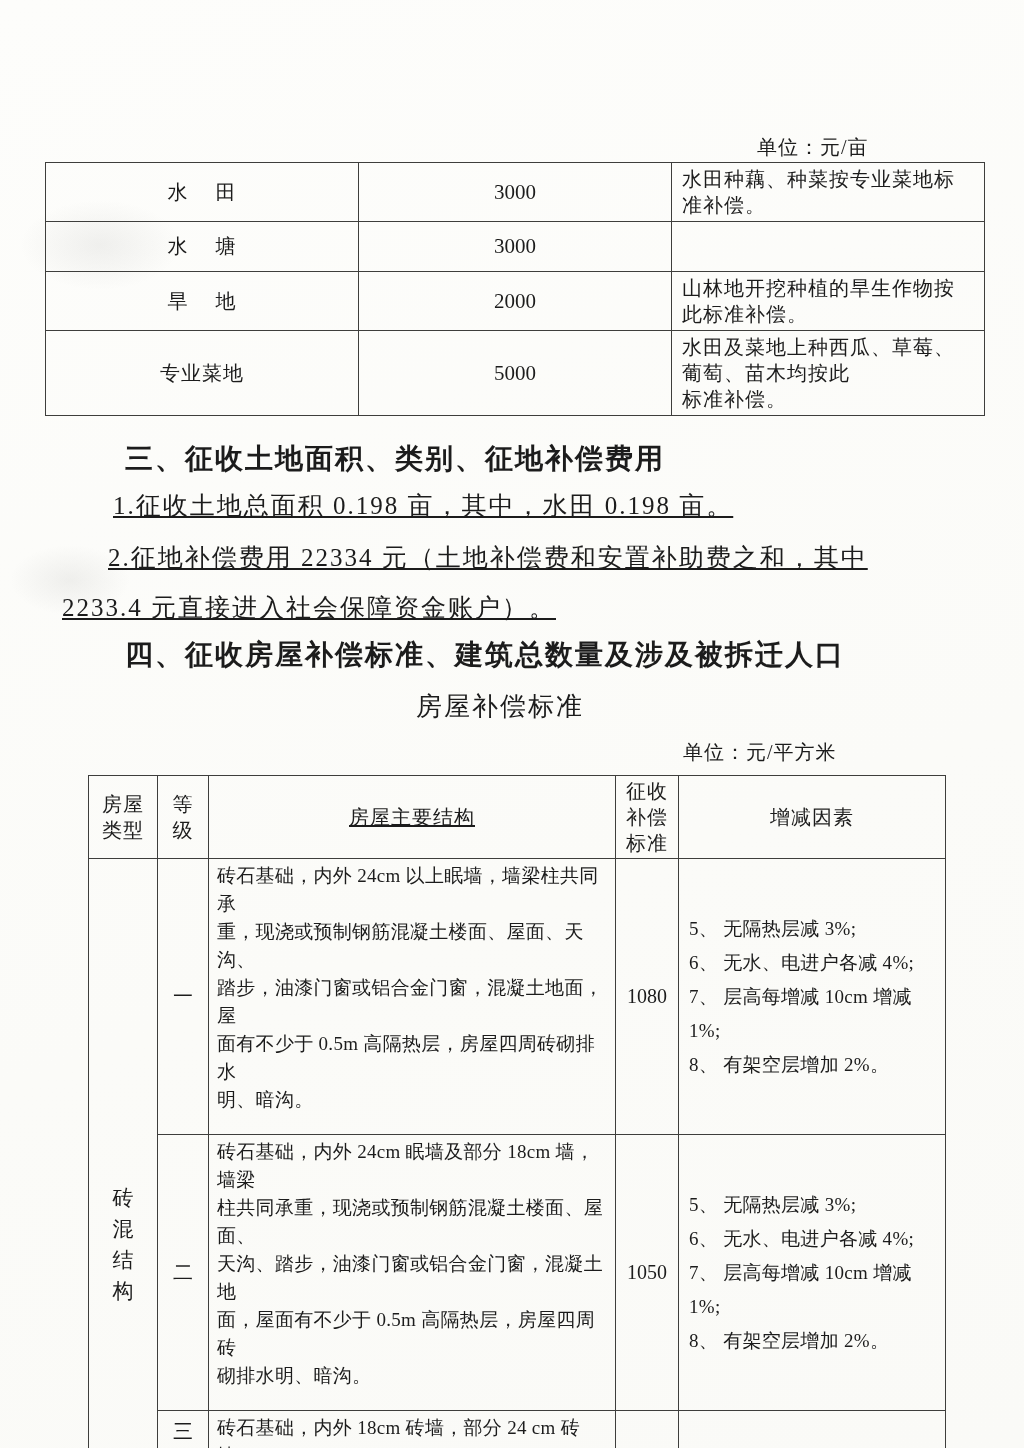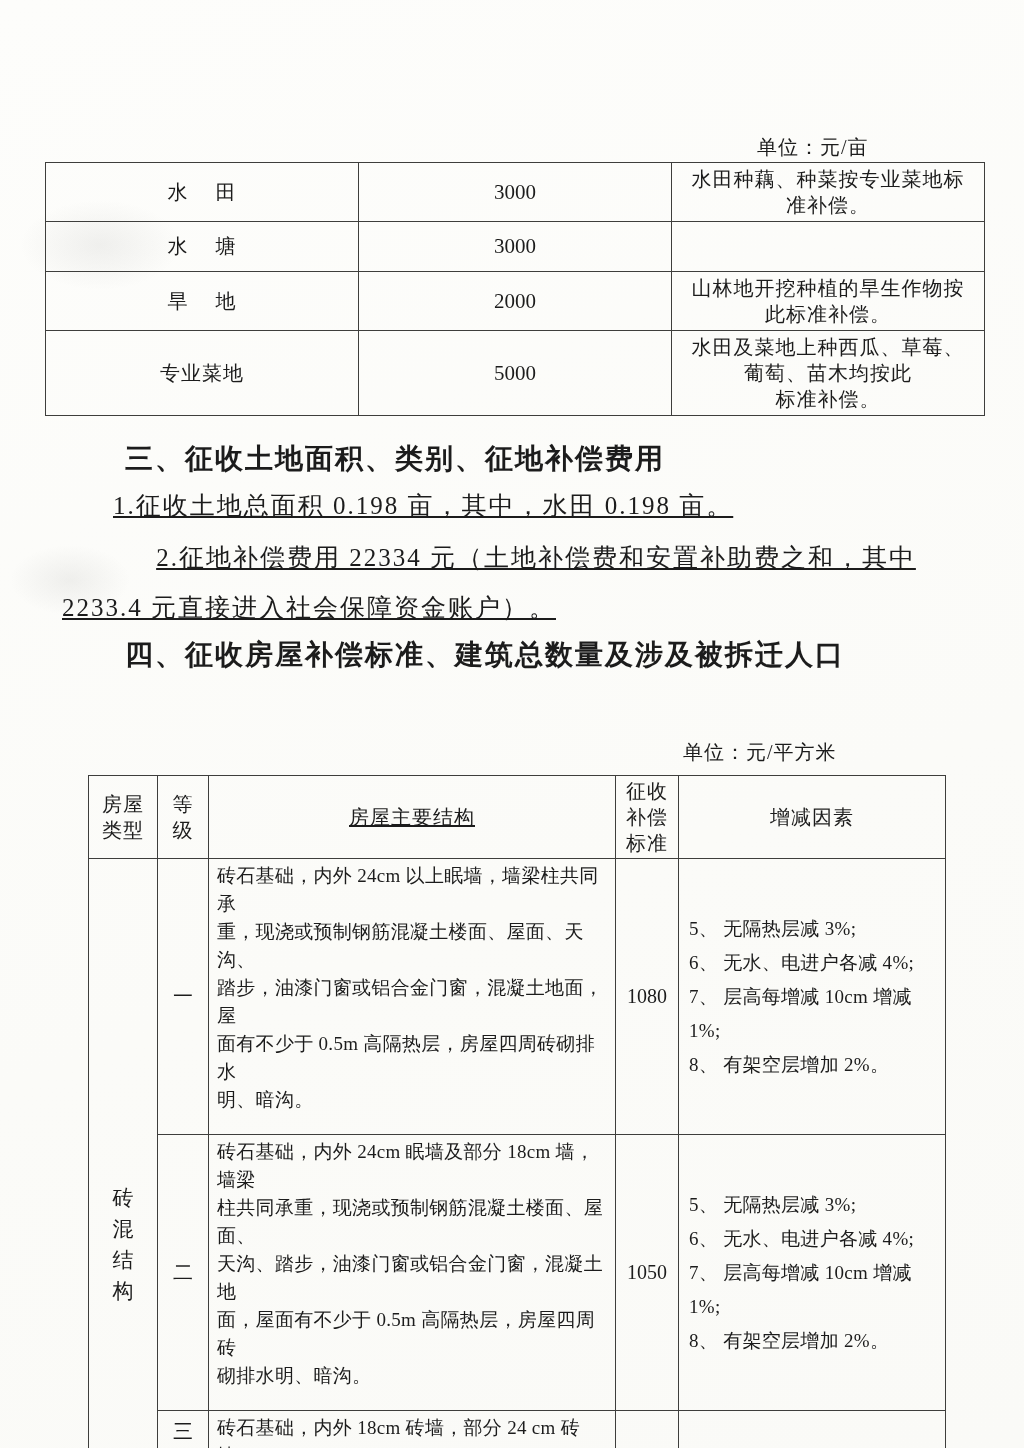--- a/index.html
+++ b/index.html
@@ -28,32 +28,32 @@
   .t1 { left:45px; top:162px; width:940px; }
   .t1 td, .t1 th { font-size:20px; text-align:center; letter-spacing:1px; padding:2px 4px; }
   .t1 .c-cat  { width:320px; }
   .t1 .c-std  { width:158px; }
   .t1 .c-note { width:462px; }
   .t1 tr.hdr   { height:52px; }
   .t1 tr.r1    { height:54px; }
   .t1 tr.r2    { height:50px; }
   .t1 tr.r3    { height:50px; }
   .t1 tr.r4    { height:62px; }
-  .t1 td.note { text-align:center; padding:3px 10px; line-height:26px; }
+  .t1 td.note { text-align:left; padding:3px 10px; line-height:26px; }
   .t1 td.std  { font-size:21px; letter-spacing:0; }
 
   
   .h-sec { position:absolute; margin:0; font-size:28px; font-weight:bold; letter-spacing:2px; }
   .h3 { left:125px; top:440px; }
   .h4 { left:125px; top:636px; }
   .para { position:absolute; margin:0; font-size:25px; letter-spacing:2px;text-decoration:underline; }
   .p1 { left:113px; top:489px; }
   .p2 { left:62px; top:543px; width:925px; }
   .p2 .line { height:50px; line-height:30px; }
-  .p2 .line.first { margin-left:23px;text-align:center; }
+  .p2 .line.first { margin-left:46px; }
   .subtitle { position:absolute; left:0; top:689px; width:1000px; text-align:center;
               font-size:26px; letter-spacing:2px; }
 
   
   .t2 { left:88px; top:775px; width:832px; }
   .t2 th { font-size:20px; text-align:center; letter-spacing:1px; line-height:26px; padding:2px; }
   .t2 .c-type { width:64px;margin-left:12px; }
   .t2 .c-grd  { width:46px; }
   .t2 .c-str  { width:402px;text-decoration:underline; }
   .t2 .c-std  { width:58px; }
@@ -107,20 +107,21 @@
     </table>
 
   <h2 class="h-sec h3">三、征收土地面积、类别、征地补偿费用</h2>
   <p class="para p1">1.征收土地总面积 0.198 亩，其中，水田 0.198 亩。</p>
   <div class="para p2">
     <div class="line first">2.征地补偿费用 22334 元（土地补偿费和安置补助费之和，其中</div>
     <div class="line">2233.4 元直接进入社会保障资金账户）。</div>
   </div>
 
   <h2 class="h-sec h4">四、征收房屋补偿标准、建筑总数量及涉及被拆迁人口</h2>
+  <div class="subtitle">房屋补偿标准</div>
   <div class="unit unit2">单位：元/平方米</div>
 
   <table class="t2">
     <tbody>
         <tr class="hdr">
       <th class="c-type pre">房屋
 类型</th>
       <th class="c-grd pre">等
 级</th>
       <th class="c-str">房屋主要结构</th>

